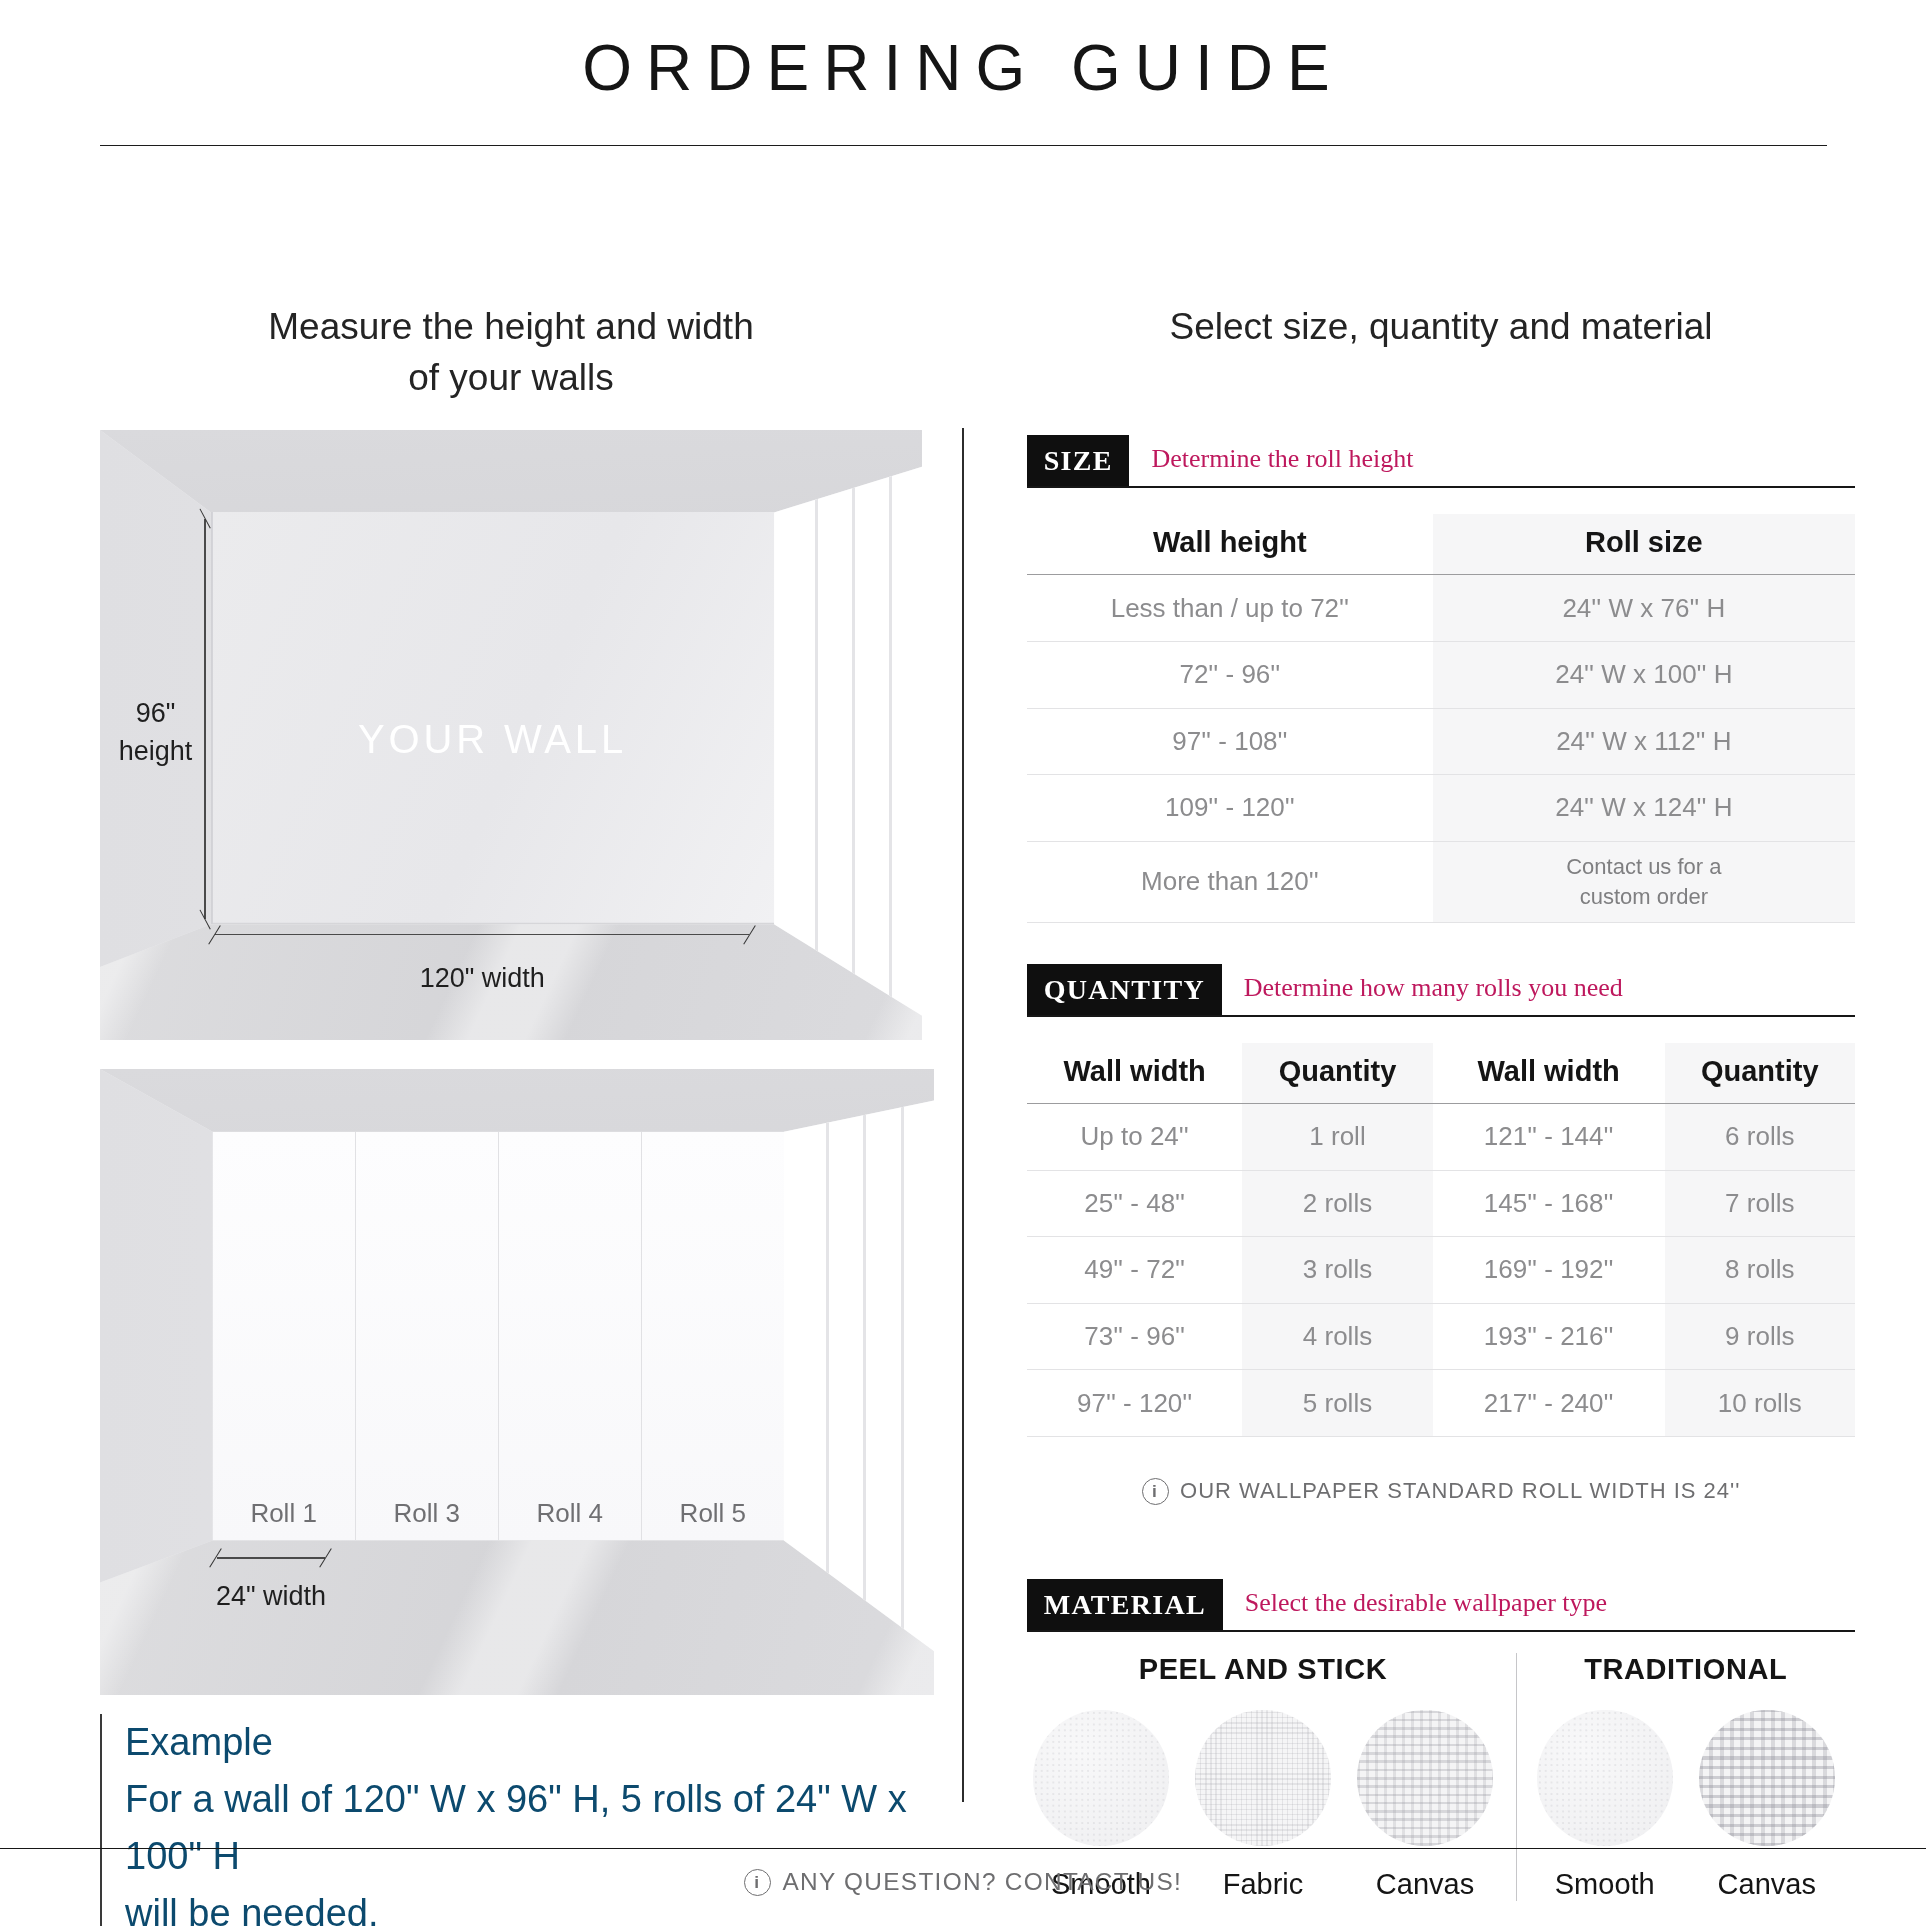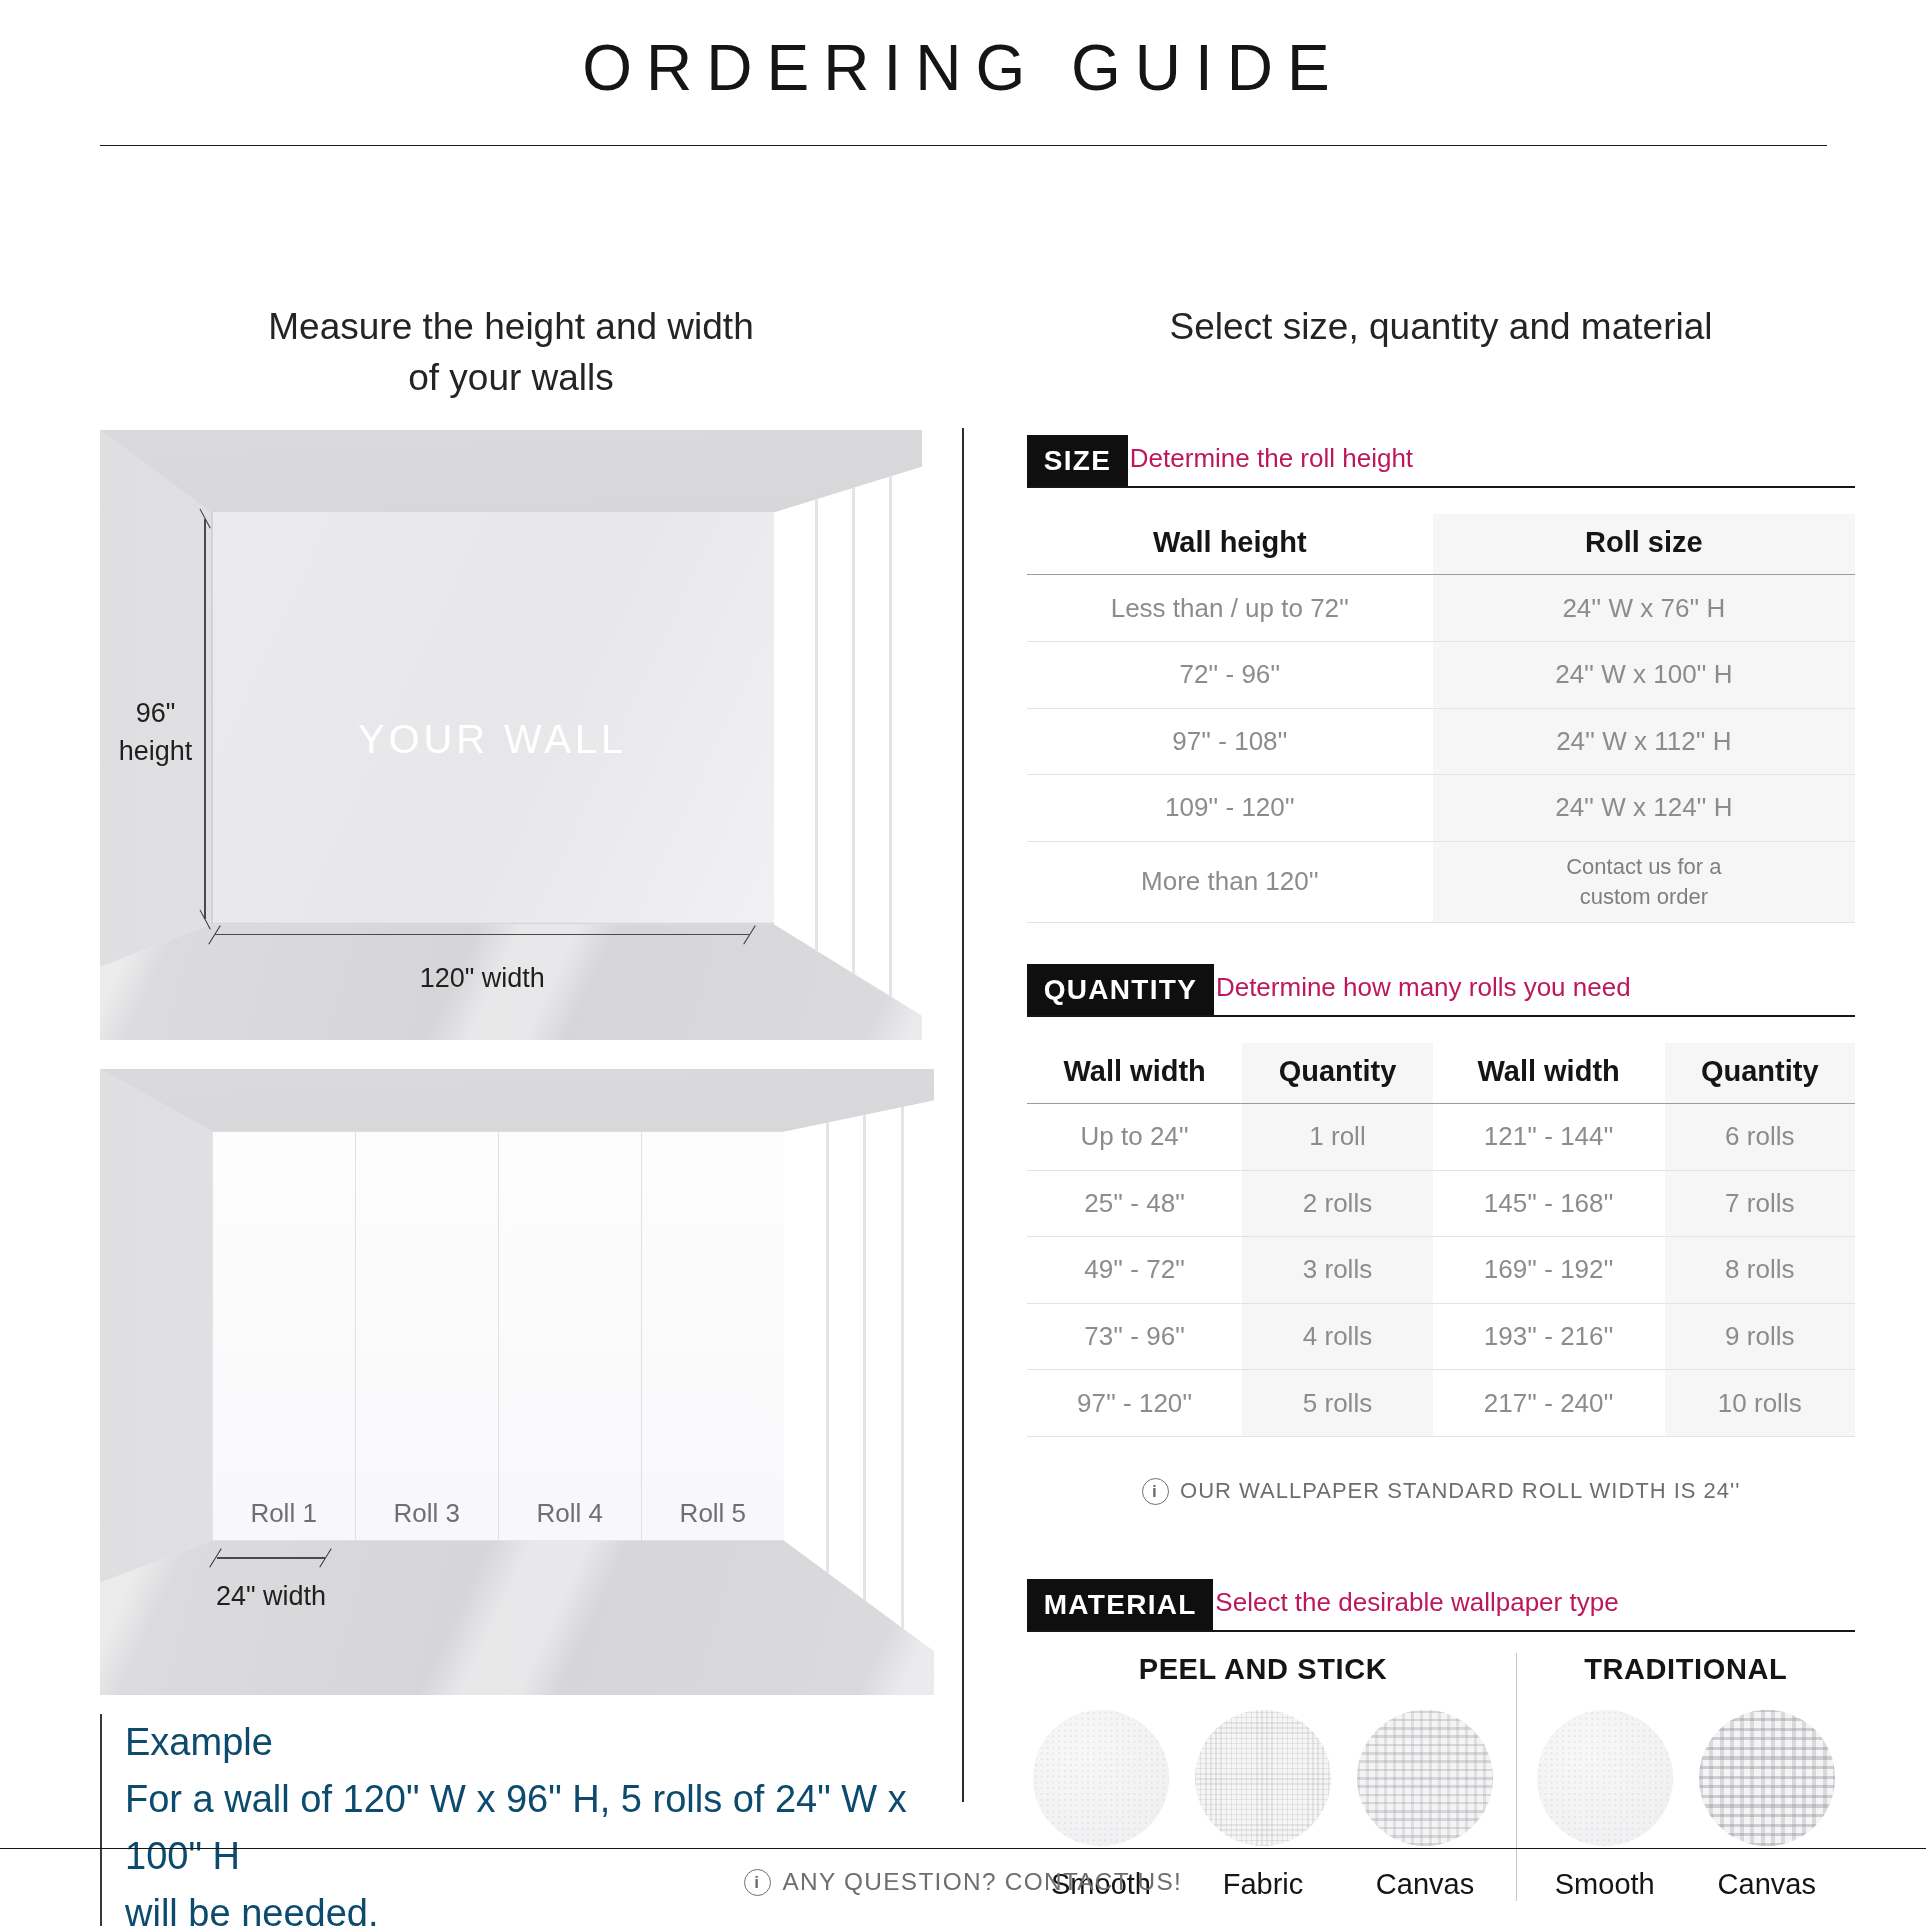--- a/index.html
+++ b/index.html
@@ -71,21 +71,21 @@
          font-size:27px;color:#1f1f1f;}
 
   
   .example{margin-top:19px;border-left:2.6px solid #3a3a3a;padding-left:23px;
          font-size:38px;line-height:1.5;color:#0c4a6e;}
 
   
   .section-size{margin-top:83px;}
   .section-qty{margin-top:41px;}
   .section-mat{margin-top:74px;}
-  .sec-head{display:flex;align-items:flex-end;gap:2px;border-bottom:2.6px solid #161616;}
+  .sec-head{display:flex;align-items:flex-end;gap:22px;border-bottom:2.6px solid #161616;font-family:Liberation Serif, serif;}
   .badge{background:#0f0f0f;color:#ffffff;font-size:28px;font-weight:700;
          letter-spacing:1.3px;padding:10.3px 16.7px 9px;}
   .sec-sub{font-size:26px;color:#be185d;padding-bottom:12px;}
 
   table{border-collapse:collapse;width:100%;margin-top:26px;}
   th{font-size:29px;font-weight:700;color:#151515;text-align:center;
      padding:11.6px 6.4px 15.4px;border-bottom:1.3px solid #9c9c9e;}
   td{font-size:26px;color:#8c8c8e;text-align:center;padding:17.3px 6.4px;
      border-bottom:1.3px solid #e3e3e5;}
   .alt{background:#f6f6f7;}

